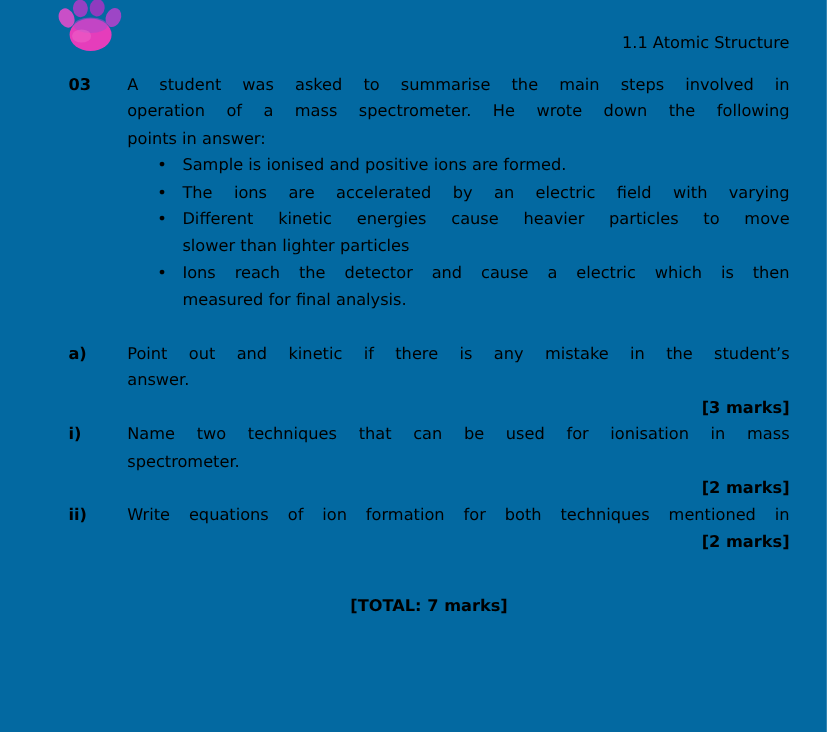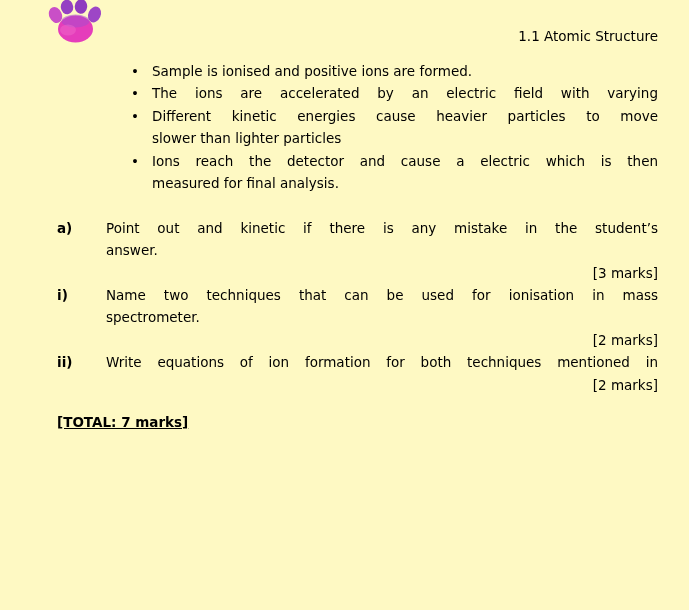--- a/index.html
+++ b/index.html
@@ -8,21 +8,21 @@
     width: 689px; height: 610px;
     font-family: "DejaVu Sans", "Liberation Sans", sans-serif;
     font-size: 13.5px;
     color: #000000;
     position: relative;
     overflow: hidden;
   }
   .page {
     position: relative;
     width: 689px; height: 610px;
-    background: #fef9c3;
+    background: #0369a1;
   }
   .logo {
     position: absolute;
     left: 48px; top: 0;
     width: 57px; height: 43px;
   }
   .header-line {
     position: absolute;
     top: 25px; right: 31px;
     line-height: 22.4px;
@@ -45,32 +45,31 @@
   .j { text-align: justify; text-align-last: justify; }
   .bullet { display: flex; align-items: flex-start; }
   .bdot {
     flex: none;
     margin-left: 25px;
     width: 21px;
     line-height: 22.4px;
   }
   .btext { flex: none; width: 506px; }
   .marks {
-    font-weight: normal;
+    font-weight: bold;
     text-align: right;
     text-align-last: right;
     line-height: 22.4px;
   }
   .part-a { margin-top: 22.4px; }
   .total-row {
-    margin-top: 15px;
+    margin-top: 31px;
     font-weight: bold;
-    text-align: left;
+    text-align: center;
     line-height: 22.4px;
-    text-decoration: underline;
   }
 </style>
 </head>
 <body>
 
 <div class="page">
 
   <svg class="logo" viewBox="0 0 57 43" aria-hidden="true">
     <ellipse cx="7.5" cy="15" rx="6.3" ry="8.3" transform="rotate(-24 7.5 15)" fill="#c94fc7"></ellipse>
     <ellipse cx="19" cy="7" rx="6.2" ry="7.3" transform="rotate(-7 19 7)" fill="#9540c3"></ellipse>
@@ -78,20 +77,28 @@
     <ellipse cx="46.5" cy="14.5" rx="6.2" ry="8.2" transform="rotate(24 46.5 14.5)" fill="#9d46c6"></ellipse>
     <ellipse cx="27.5" cy="29" rx="17.5" ry="13.5" fill="#e53dbb"></ellipse>
     <ellipse cx="27.5" cy="21" rx="14" ry="6.5" opacity="0.55" fill="#a74ccd"></ellipse>
     <ellipse cx="20" cy="30" rx="8" ry="5.5" opacity="0.45" fill="#f06ccd"></ellipse>
   </svg>
 
   <div class="header-line">1.1 Atomic Structure</div>
 
   <div class="content">
 
+    <div class="qrow">
+      <div class="qlabel">03</div>
+      <div class="qtext">
+        <div class="line j">A student was asked to summarise the main steps involved in</div>
+        <div class="line j">operation of a mass spectrometer. He wrote down the following</div>
+        <div class="line">points in answer:</div>
+      </div>
+    </div>
 
     <div class="qrow">
       <div class="qlabel"></div>
       <div class="qtext">
 
         <div class="bullet">
           <span class="bdot">•</span>
           <div class="btext">
             <div class="line">Sample is ionised and positive ions are formed.</div>
           </div>

